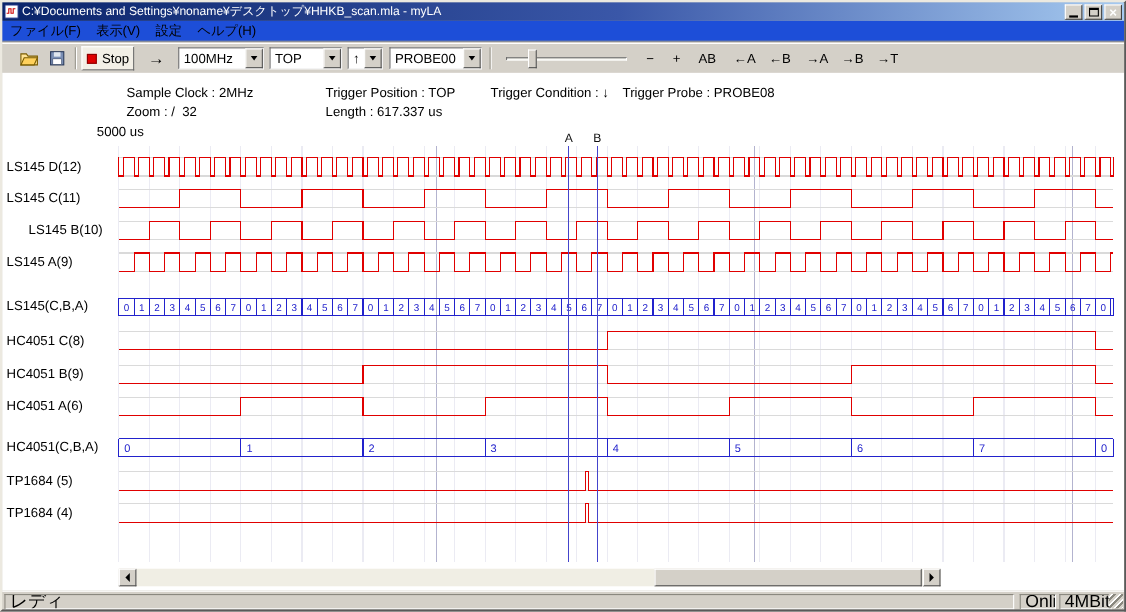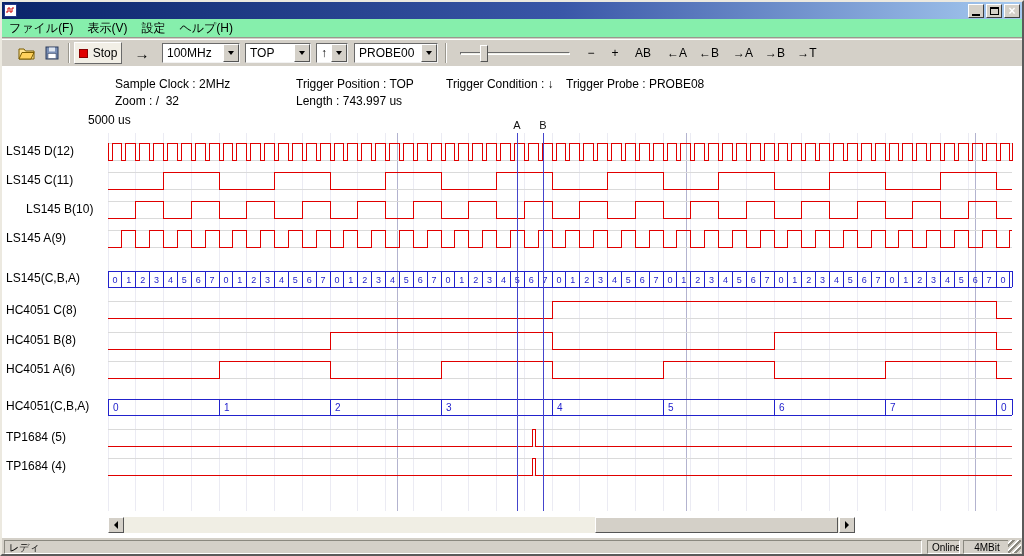--- a/index.html
+++ b/index.html
@@ -9,21 +9,21 @@
   
   .titlebar{position:absolute;left:2px;top:2px;right:2px;height:17px;background:linear-gradient(to right,#0a246a,#3a57a8 55%,#a6caf0);display:flex;align-items:center;color:#fff;font-size:11px;overflow:hidden;z-index:5;}
   .app-icon{width:13px;height:13px;margin:0 3px 0 2px;flex:0 0 auto;}
   .title-text{white-space:nowrap;}
   .title-controls{margin-left:auto;display:flex;gap:2px;padding-right:2px;}
   .wbtn{width:16px;height:14px;background:#d4d0c8;border:1px solid;border-color:#fff #404040 #404040 #fff;display:flex;align-items:center;justify-content:center;}
   .glyph-min{width:8px;height:2px;background:#000;margin-top:8px;}
   .glyph-max{width:9px;height:8px;border:1px solid #000;border-top-width:2px;}
   .glyph-close{font-size:12px;font-weight:bold;line-height:10px;}
   
-  .menubar{position:absolute;left:2px;top:19px;right:2px;height:19px;background:#86efac;border-bottom:1px solid #9a978e;display:flex;align-items:center;font-size:12px;z-index:5;}
+  .menubar{position:absolute;left:2px;top:19px;right:2px;height:19px;background:#1d4ed8;border-bottom:1px solid #9a978e;display:flex;align-items:center;font-size:12px;z-index:5;}
   .menu-item{padding:2px 7px;}
   
   .toolbar{position:absolute;left:2px;top:39px;right:2px;height:27px;background:#d4d0c8;border-top:1px solid #ffffff;z-index:5;}
   .tool-iconbtn{position:absolute;top:2px;width:24px;height:22px;display:flex;align-items:center;justify-content:center;}
   .sep{position:absolute;top:3px;width:2px;height:20px;border-left:1px solid #9a978e;border-right:1px solid #ffffff;}
   .stop-btn{position:absolute;left:72px;top:2px;width:48px;height:22px;background:#f2efe6;border:1px solid;border-color:#fff #6a6a6a #6a6a6a #fff;display:flex;align-items:center;justify-content:center;gap:5px;font-size:12px;}
   .stop-square{width:9px;height:9px;background:#e00000;border:1px solid #8a0000;}
   .flat{position:absolute;top:2px;height:22px;display:flex;align-items:center;justify-content:center;font-size:12px;color:#000;}
   .arrowglyph{font-size:15px;font-weight:bold;}
   .combo{position:absolute;top:3px;height:20px;background:#fff;border:1px solid;border-color:#6a6a6a #f2f2f2 #f2f2f2 #6a6a6a;font-size:12px;}
@@ -39,32 +39,33 @@
   .client{position:absolute;left:2px;top:66px;right:2px;height:471px;background:#ffffff;z-index:1;}
   .info-text{position:absolute;font-size:12px;color:#000;white-space:pre;z-index:3;}
   .chan-labels{position:absolute;left:0;top:0;width:108px;z-index:3;}
   .chan-label{position:absolute;left:6px;font-size:12px;color:#000;white-space:nowrap;text-align:center;}
   #wave-svg{position:absolute;left:0;top:0;z-index:2;pointer-events:none;}
   
   .hscroll{position:absolute;left:108px;top:517px;width:747px;height:16px;background:#f0eee4;z-index:3;}
   .sbtn{position:absolute;top:0;width:16px;height:16px;background:#d4d0c8;border:1px solid;border-color:#fff #555 #555 #fff;display:flex;align-items:center;justify-content:center;}
   .sthumb{position:absolute;left:487px;top:0;width:243px;height:16px;background:#d4d0c8;border:1px solid;border-color:#fff #555 #555 #fff;}
   
-  .statusbar{position:absolute;left:2px;right:2px;bottom:2px;height:17px;background:#d4d0c8;border-top:1px solid #ffffff;font-size:10px;z-index:5;}
+  .statusbar{position:absolute;left:2px;right:2px;bottom:2px;height:17px;background:#d4d0c8;border-top:1px solid #ffffff;font-size:16px;z-index:5;}
   .spanel{position:absolute;top:2px;height:14px;border:1px solid;border-color:#8a887f #fff #fff #8a887f;padding:1px 4px;line-height:11px;overflow:hidden;}
   .grip{position:absolute;right:1px;bottom:1px;width:13px;height:13px;background:repeating-linear-gradient(135deg,#d4d0c8 0 2px,#ffffff 2px 3px,#8a887f 3px 5px);}
 </style>
 </head>
 <body>
 
 <div class="titlebar">
   <svg class="app-icon" viewBox="0 0 13 13">
     <rect x="0.5" y="0.5" width="12" height="12" fill="#ffffff" stroke="#24368a"></rect>
     <path d="M2 8 h2 v-4 h2 v4 h2 v-4 h2" fill="none" stroke="#d00000" stroke-width="1"></path>
   </svg>
+  <span class="title-text">C:¥Documents and Settings¥noname¥デスクトップ¥HHKB_scan.mla - myLA</span>
   <span class="title-controls">
     <span class="wbtn">
         <span class="glyph-min"></span>
       </span>
     <span class="wbtn">
         <span class="glyph-max"></span>
       </span>
     <span class="wbtn">
         <span class="glyph-close">×</span>
       </span>
@@ -140,31 +141,31 @@
   <span class="flat" style="left:790px;width:30px">→T</span>
 </div>
 
 <div class="client"></div>
 
 <span class="info-text" style="left:115px;top:77px">Sample Clock : 2MHz</span>
 <span class="info-text" style="left:296px;top:77px">Trigger Position : TOP</span>
 <span class="info-text" style="left:446px;top:77px">Trigger Condition : ↓</span>
 <span class="info-text" style="left:566px;top:77px">Trigger Probe : PROBE08</span>
 <span class="info-text" style="left:115px;top:94px">Zoom : /  32</span>
-<span class="info-text" style="left:296px;top:94px">Length : 743.997 us</span>
+<span class="info-text" style="left:296px;top:94px">Length : 617.337 us</span>
 <span class="info-text" style="left:88px;top:113px">5000 us</span>
 
 <div class="chan-labels" id="channel-labels">
     <div class="chan-label" style="top: 143.5px;">LS145 D(12)</div>
     <div class="chan-label" style="top: 172.5px;">LS145 C(11)</div>
     <div class="chan-label" style="top: 201.5px; margin-left: 20px;">LS145 B(10)</div>
     <div class="chan-label" style="top: 230.5px;">LS145 A(9)</div>
     <div class="chan-label" style="top: 271px;">LS145(C,B,A)</div>
     <div class="chan-label" style="top: 303px;">HC4051 C(8)</div>
-    <div class="chan-label" style="top: 332.5px;">HC4051 B(8)</div>
+    <div class="chan-label" style="top: 332.5px;">HC4051 B(9)</div>
     <div class="chan-label" style="top: 361.5px;">HC4051 A(6)</div>
     <div class="chan-label" style="top: 399px;">HC4051(C,B,A)</div>
     <div class="chan-label" style="top: 429.5px;">TP1684 (5)</div>
     <div class="chan-label" style="top: 458.5px;">TP1684 (4)</div>
   </div>
 
 <svg id="wave-svg" width="1024" height="556">
     <line x1="108.00" y1="133" x2="108.00" y2="511" stroke="#ebebf3" shape-rendering="crispEdges"></line>
     <line x1="135.75" y1="133" x2="135.75" y2="511" stroke="#ebebf3" shape-rendering="crispEdges"></line>
     <line x1="163.50" y1="133" x2="163.50" y2="511" stroke="#ebebf3" shape-rendering="crispEdges"></line>

